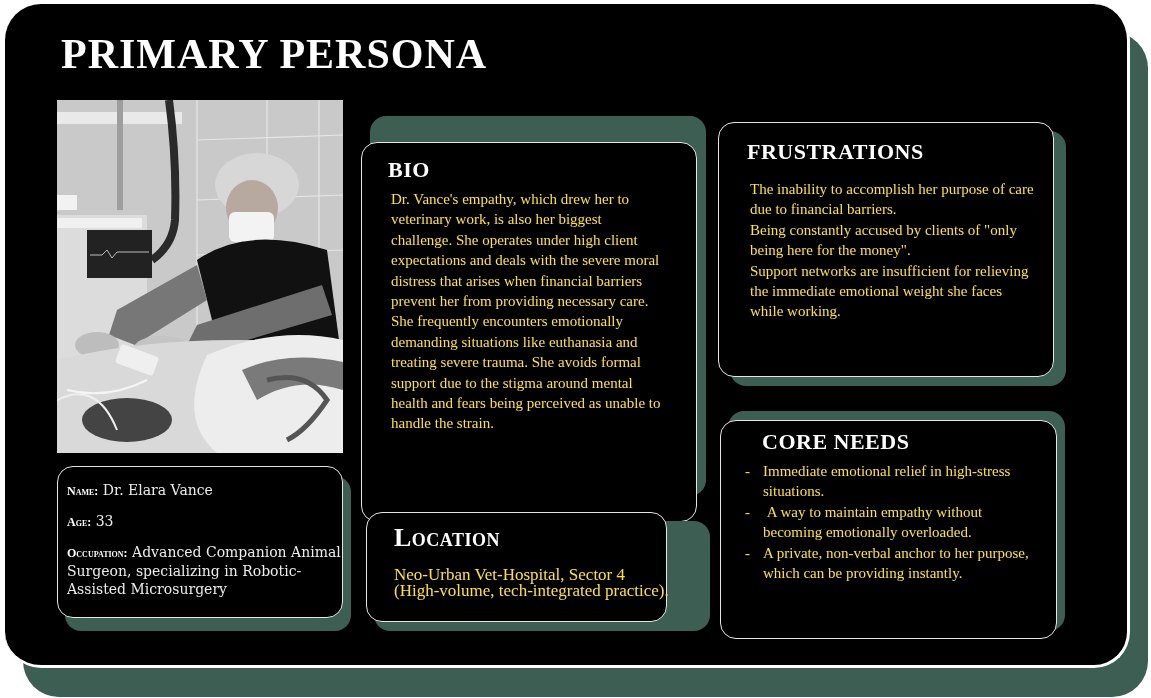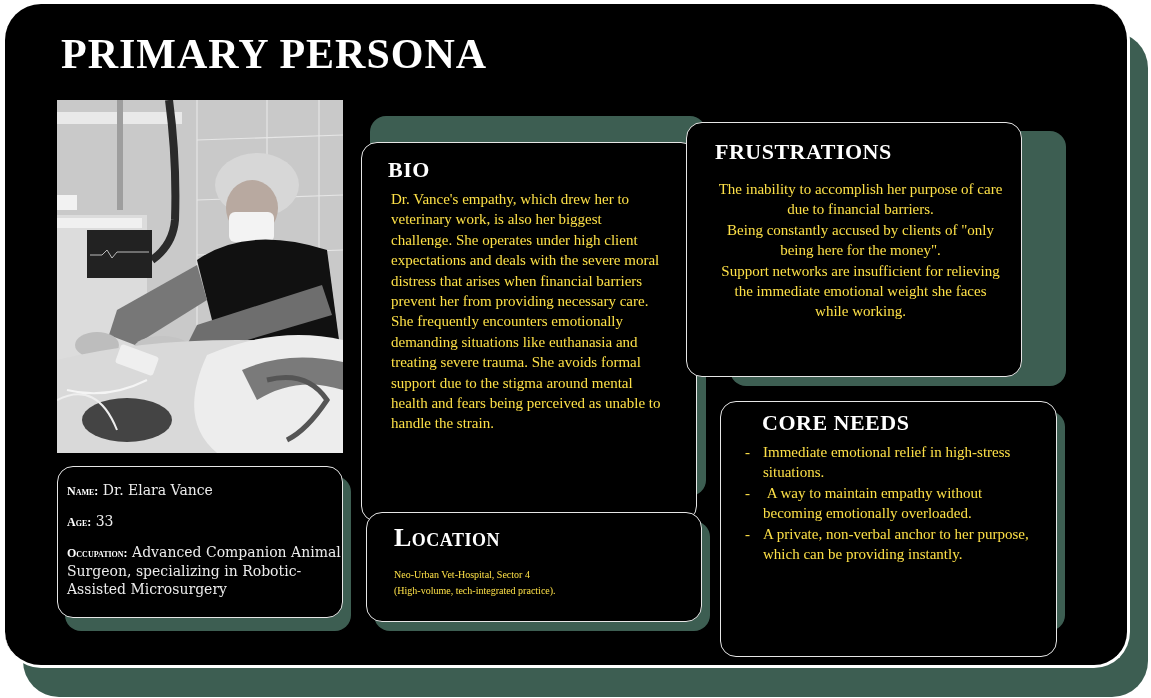--- a/index.html
+++ b/index.html
@@ -106,40 +106,40 @@
   </div>
 </div>
 
 <div class="card-shadow" style="left:370px;top:116px;width:336px;height:380px;"></div>
 <div class="card" style="left:361px;top:106px;width:336px;height:380px;margin-top:36px;">
   <h2 style="left:26px;top:14px;font-size:22px;">BIO</h2>
   <div class="body-text" style="left:29px;top:46px;width:275px;">Dr. Vance's empathy, which drew her to veterinary work, is also her biggest challenge. She operates under high client expectations and deals with the severe moral distress that arises when financial barriers prevent her from providing necessary care. She frequently encounters emotionally demanding situations like euthanasia and treating severe trauma. She avoids formal support due to the stigma around mental health and fears being perceived as unable to handle the strain.</div>
 </div>
 
 <div class="card-shadow" style="left:374px;top:521px;width:336px;height:110px;"></div>
-<div class="card" style="left:366px;top:512px;width:336px;height:110px;">
+<div class="card" style="left:366px;top:512px;width:301px;height:110px;">
   <h2 style="left:27px;top:10px;font-size:26px;font-variant:small-caps;">Location</h2>
-  <div class="body-text" style="left:27px;top:54px;width:300px;font-size:10px;line-height:16px;">
+  <div class="body-text" style="left:27px;top:54px;width:300px;font-size:17px;line-height:16px;">
     <div>Neo-Urban Vet-Hospital, Sector 4</div>
     <div>(High-volume, tech-integrated practice).</div>
   </div>
 </div>
 
 <div class="card-shadow" style="left:730px;top:131px;width:336px;height:255px;"></div>
-<div class="card" style="left:686px;top:122px;width:336px;height:255px;text-align:center;">
+<div class="card" style="left:718px;top:122px;width:336px;height:255px;">
   <h2 style="left:28px;top:16px;font-size:22px;">FRUSTRATIONS</h2>
   <div class="body-text" style="left:31px;top:56px;width:285px;">
     <div>The inability to accomplish her purpose of care due to financial barriers.</div>
     <div>Being constantly accused by clients of "only being here for the money".</div>
     <div>Support networks are insufficient for relieving the immediate emotional weight she faces while working.</div>
   </div>
 </div>
 
 <div class="card-shadow" style="left:728px;top:411px;width:337px;height:220px;"></div>
-<div class="card" style="left:720px;top:401px;width:337px;height:256px;">
+<div class="card" style="left:720px;top:420px;width:337px;height:219px;">
   <h2 style="left:41px;top:8px;font-size:22px;">CORE NEEDS</h2>
   <div class="body-text" style="left:24px;top:40px;width:300px;">
     <ul class="needs">
       <li>
         <span class="dash">-</span>
         <span>Immediate emotional relief in high-stress situations.</span>
       </li>
       <li>
         <span class="dash">-</span>
         <span style="white-space:pre-wrap;"> A way to maintain empathy without becoming emotionally overloaded.</span>

